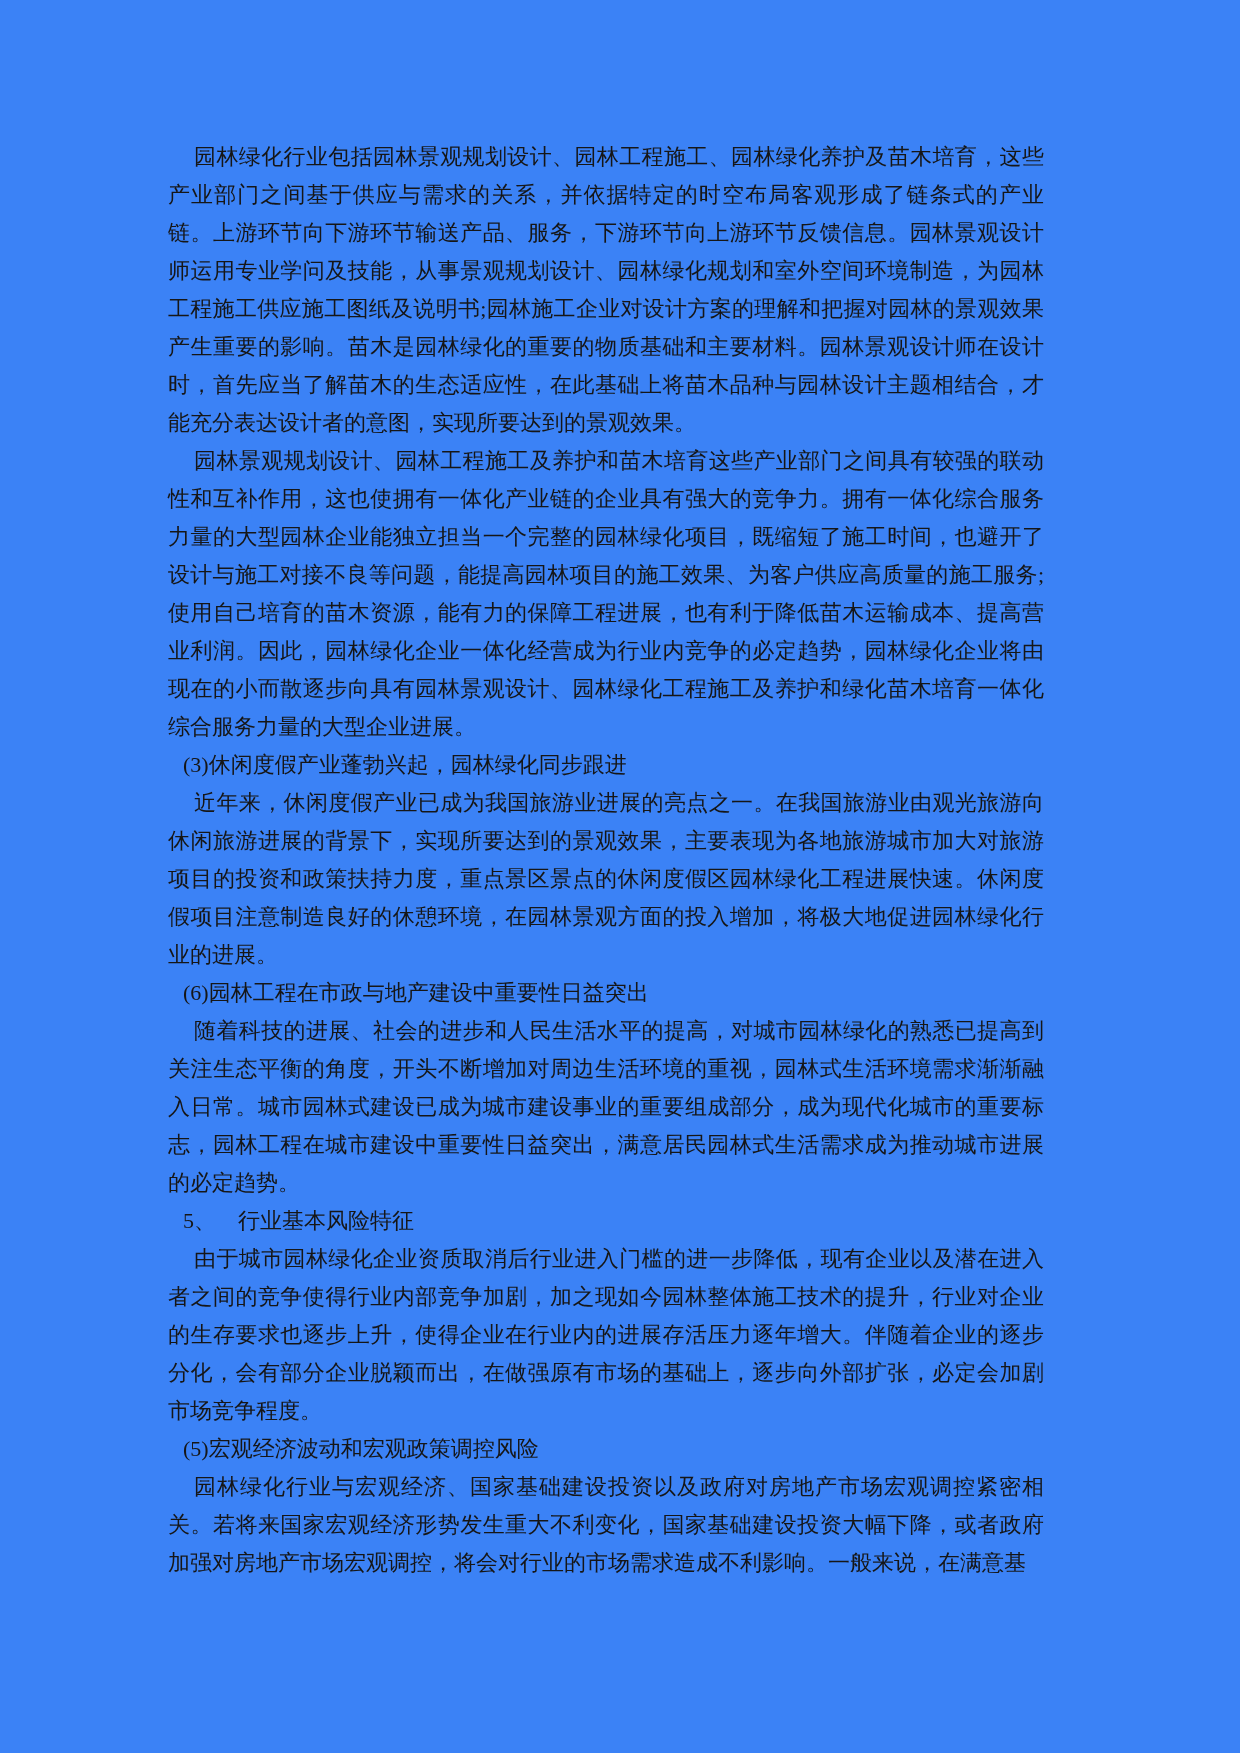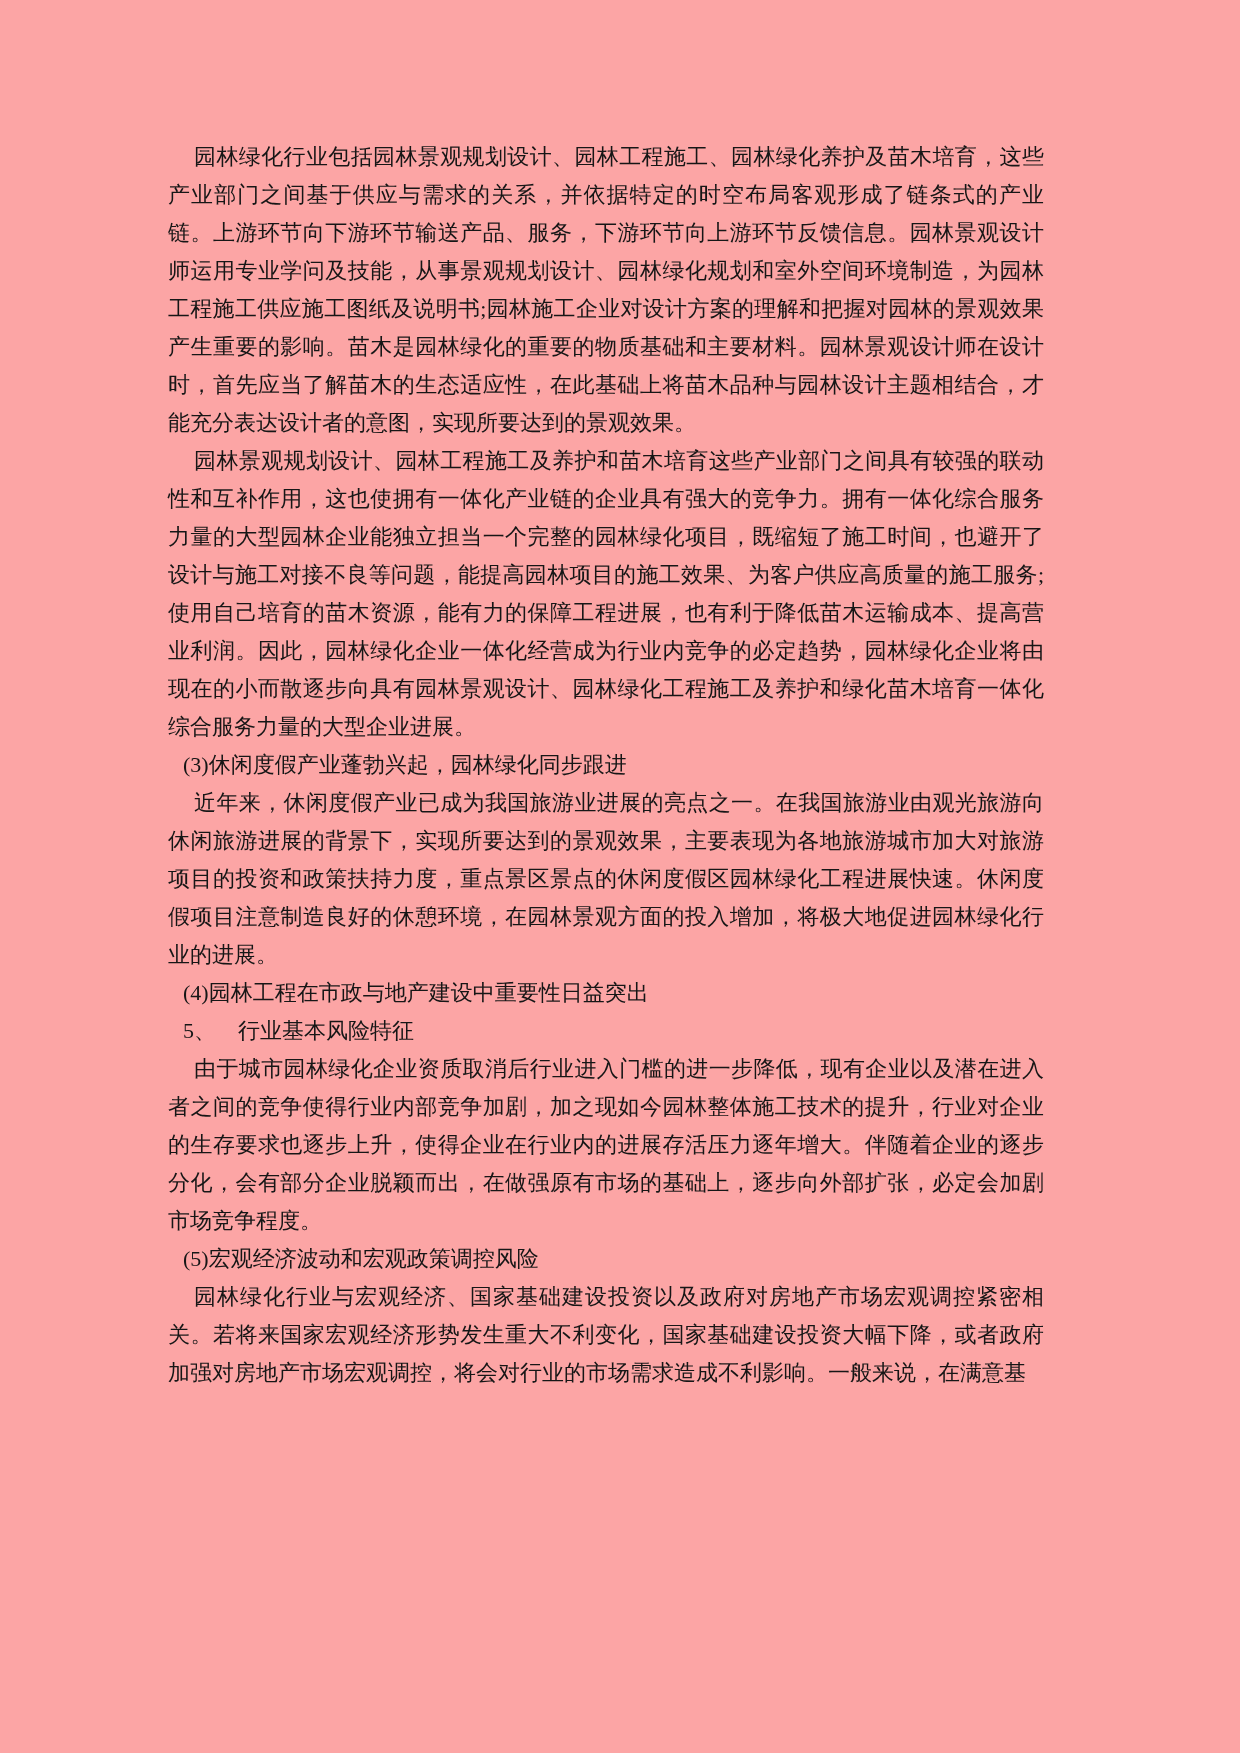--- a/index.html
+++ b/index.html
@@ -4,21 +4,21 @@
 <style>
   html, body {
     margin: 0;
     padding: 0;
     background: #ffffff;
   }
   .page {
     position: relative;
     width: 1240px;
     height: 1753px;
-    background: #fca5a5;
+    background: #3b82f6;
     overflow: hidden;
   }
   .content {
     position: absolute;
     left: 168px;
     top: 138px;
     width: 876px;
     color: #161616;
     font-family: "Liberation Serif", "DejaVu Serif", serif;
     font-size: 22px;
@@ -40,19 +40,20 @@
 </style>
 </head>
 <body>
 
 <div class="page">
   <div class="content">
     <p class="body-para">园林绿化行业包括园林景观规划设计、园林工程施工、园林绿化养护及苗木培育，这些产业部门之间基于供应与需求的关系，并依据特定的时空布局客观形成了链条式的产业链。上游环节向下游环节输送产品、服务，下游环节向上游环节反馈信息。园林景观设计师运用专业学问及技能，从事景观规划设计、园林绿化规划和室外空间环境制造，为园林工程施工供应施工图纸及说明书;园林施工企业对设计方案的理解和把握对园林的景观效果产生重要的影响。苗木是园林绿化的重要的物质基础和主要材料。园林景观设计师在设计时，首先应当了解苗木的生态适应性，在此基础上将苗木品种与园林设计主题相结合，才能充分表达设计者的意图，实现所要达到的景观效果。</p>
     <p class="body-para">园林景观规划设计、园林工程施工及养护和苗木培育这些产业部门之间具有较强的联动性和互补作用，这也使拥有一体化产业链的企业具有强大的竞争力。拥有一体化综合服务力量的大型园林企业能独立担当一个完整的园林绿化项目，既缩短了施工时间，也避开了设计与施工对接不良等问题，能提高园林项目的施工效果、为客户供应高质量的施工服务;使用自己培育的苗木资源，能有力的保障工程进展，也有利于降低苗木运输成本、提高营业利润。因此，园林绿化企业一体化经营成为行业内竞争的必定趋势，园林绿化企业将由现在的小而散逐步向具有园林景观设计、园林绿化工程施工及养护和绿化苗木培育一体化综合服务力量的大型企业进展。</p>
     <p class="heading-para">(3)休闲度假产业蓬勃兴起，园林绿化同步跟进</p>
     <p class="body-para">近年来，休闲度假产业已成为我国旅游业进展的亮点之一。在我国旅游业由观光旅游向休闲旅游进展的背景下，实现所要达到的景观效果，主要表现为各地旅游城市加大对旅游项目的投资和政策扶持力度，重点景区景点的休闲度假区园林绿化工程进展快速。休闲度假项目注意制造良好的休憩环境，在园林景观方面的投入增加，将极大地促进园林绿化行业的进展。</p>
-    <p class="heading-para">(4)园林工程在市政与地产建设中重要性日益突出</p>
+    <p class="heading-para">(6)园林工程在市政与地产建设中重要性日益突出</p>
+    <p class="body-para">随着科技的进展、社会的进步和人民生活水平的提高，对城市园林绿化的熟悉已提高到关注生态平衡的角度，开头不断增加对周边生活环境的重视，园林式生活环境需求渐渐融入日常。城市园林式建设已成为城市建设事业的重要组成部分，成为现代化城市的重要标志，园林工程在城市建设中重要性日益突出，满意居民园林式生活需求成为推动城市进展的必定趋势。</p>
     <p class="heading-para">5、　行业基本风险特征</p>
     <p class="body-para">由于城市园林绿化企业资质取消后行业进入门槛的进一步降低，现有企业以及潜在进入者之间的竞争使得行业内部竞争加剧，加之现如今园林整体施工技术的提升，行业对企业的生存要求也逐步上升，使得企业在行业内的进展存活压力逐年增大。伴随着企业的逐步分化，会有部分企业脱颖而出，在做强原有市场的基础上，逐步向外部扩张，必定会加剧市场竞争程度。</p>
     <p class="heading-para">(5)宏观经济波动和宏观政策调控风险</p>
     <p class="body-para">园林绿化行业与宏观经济、国家基础建设投资以及政府对房地产市场宏观调控紧密相关。若将来国家宏观经济形势发生重大不利变化，国家基础建设投资大幅下降，或者政府加强对房地产市场宏观调控，将会对行业的市场需求造成不利影响。一般来说，在满意基</p>
   </div>
 </div>
 
 </body></html>

